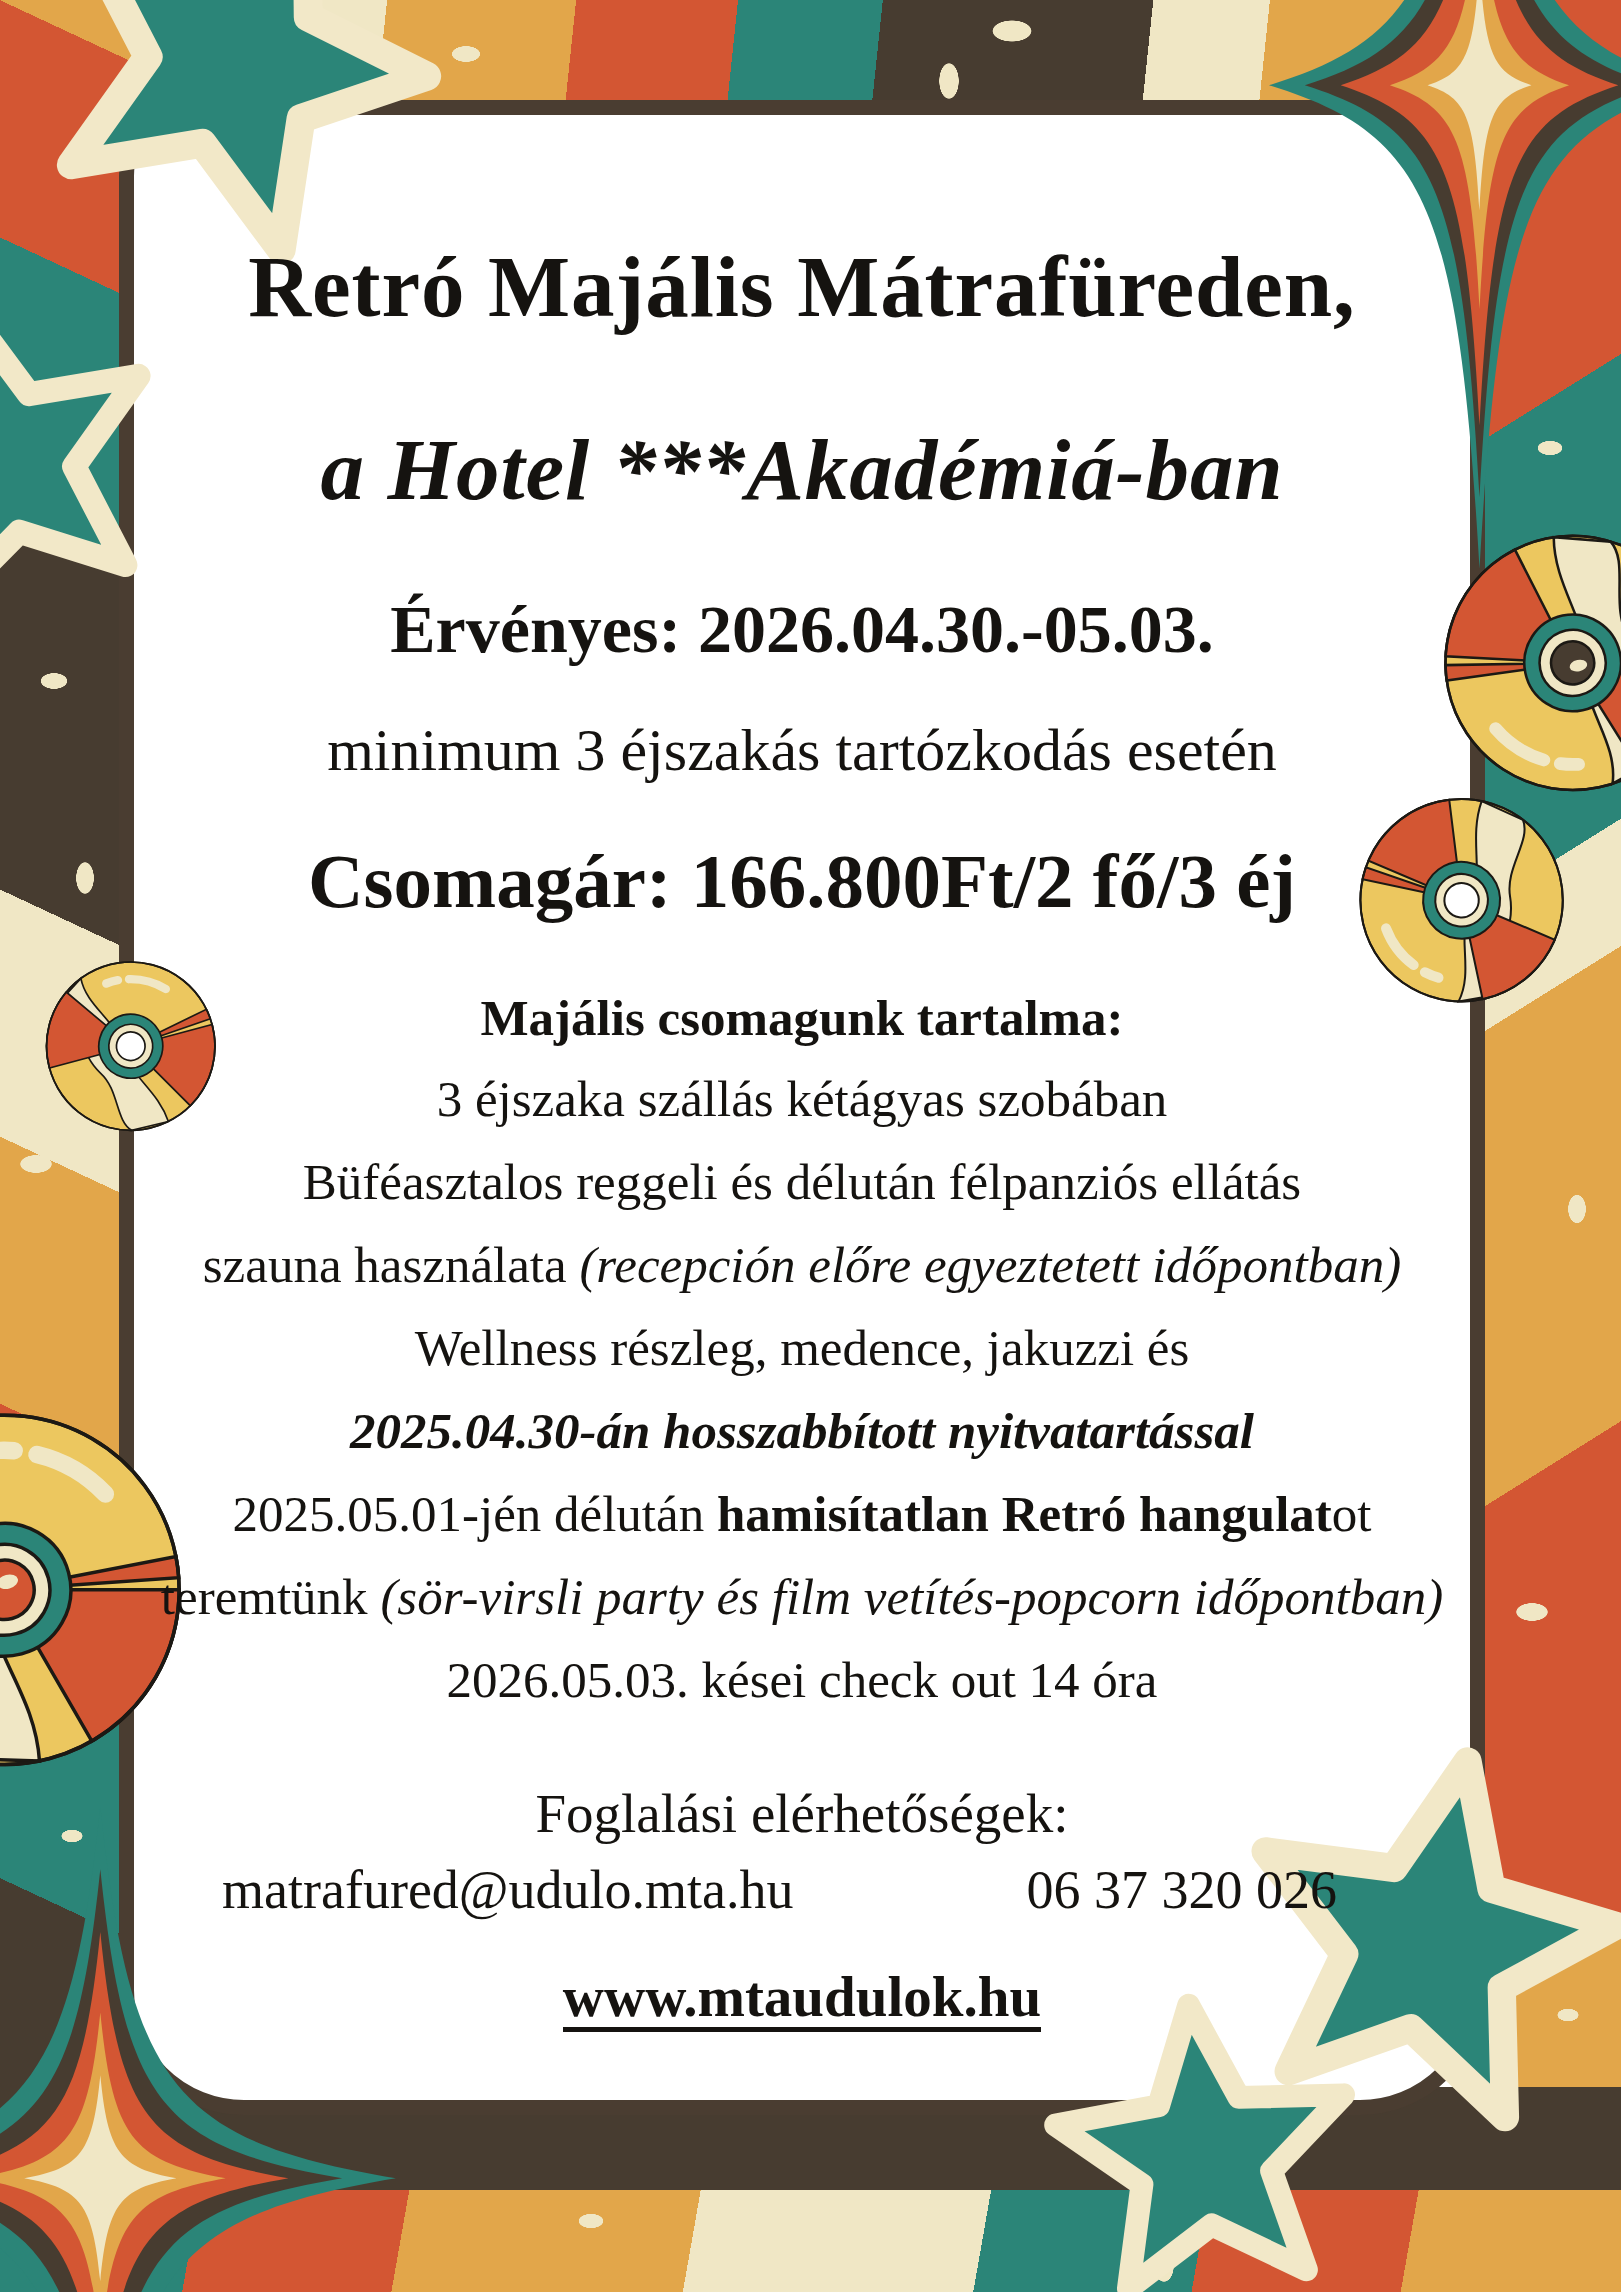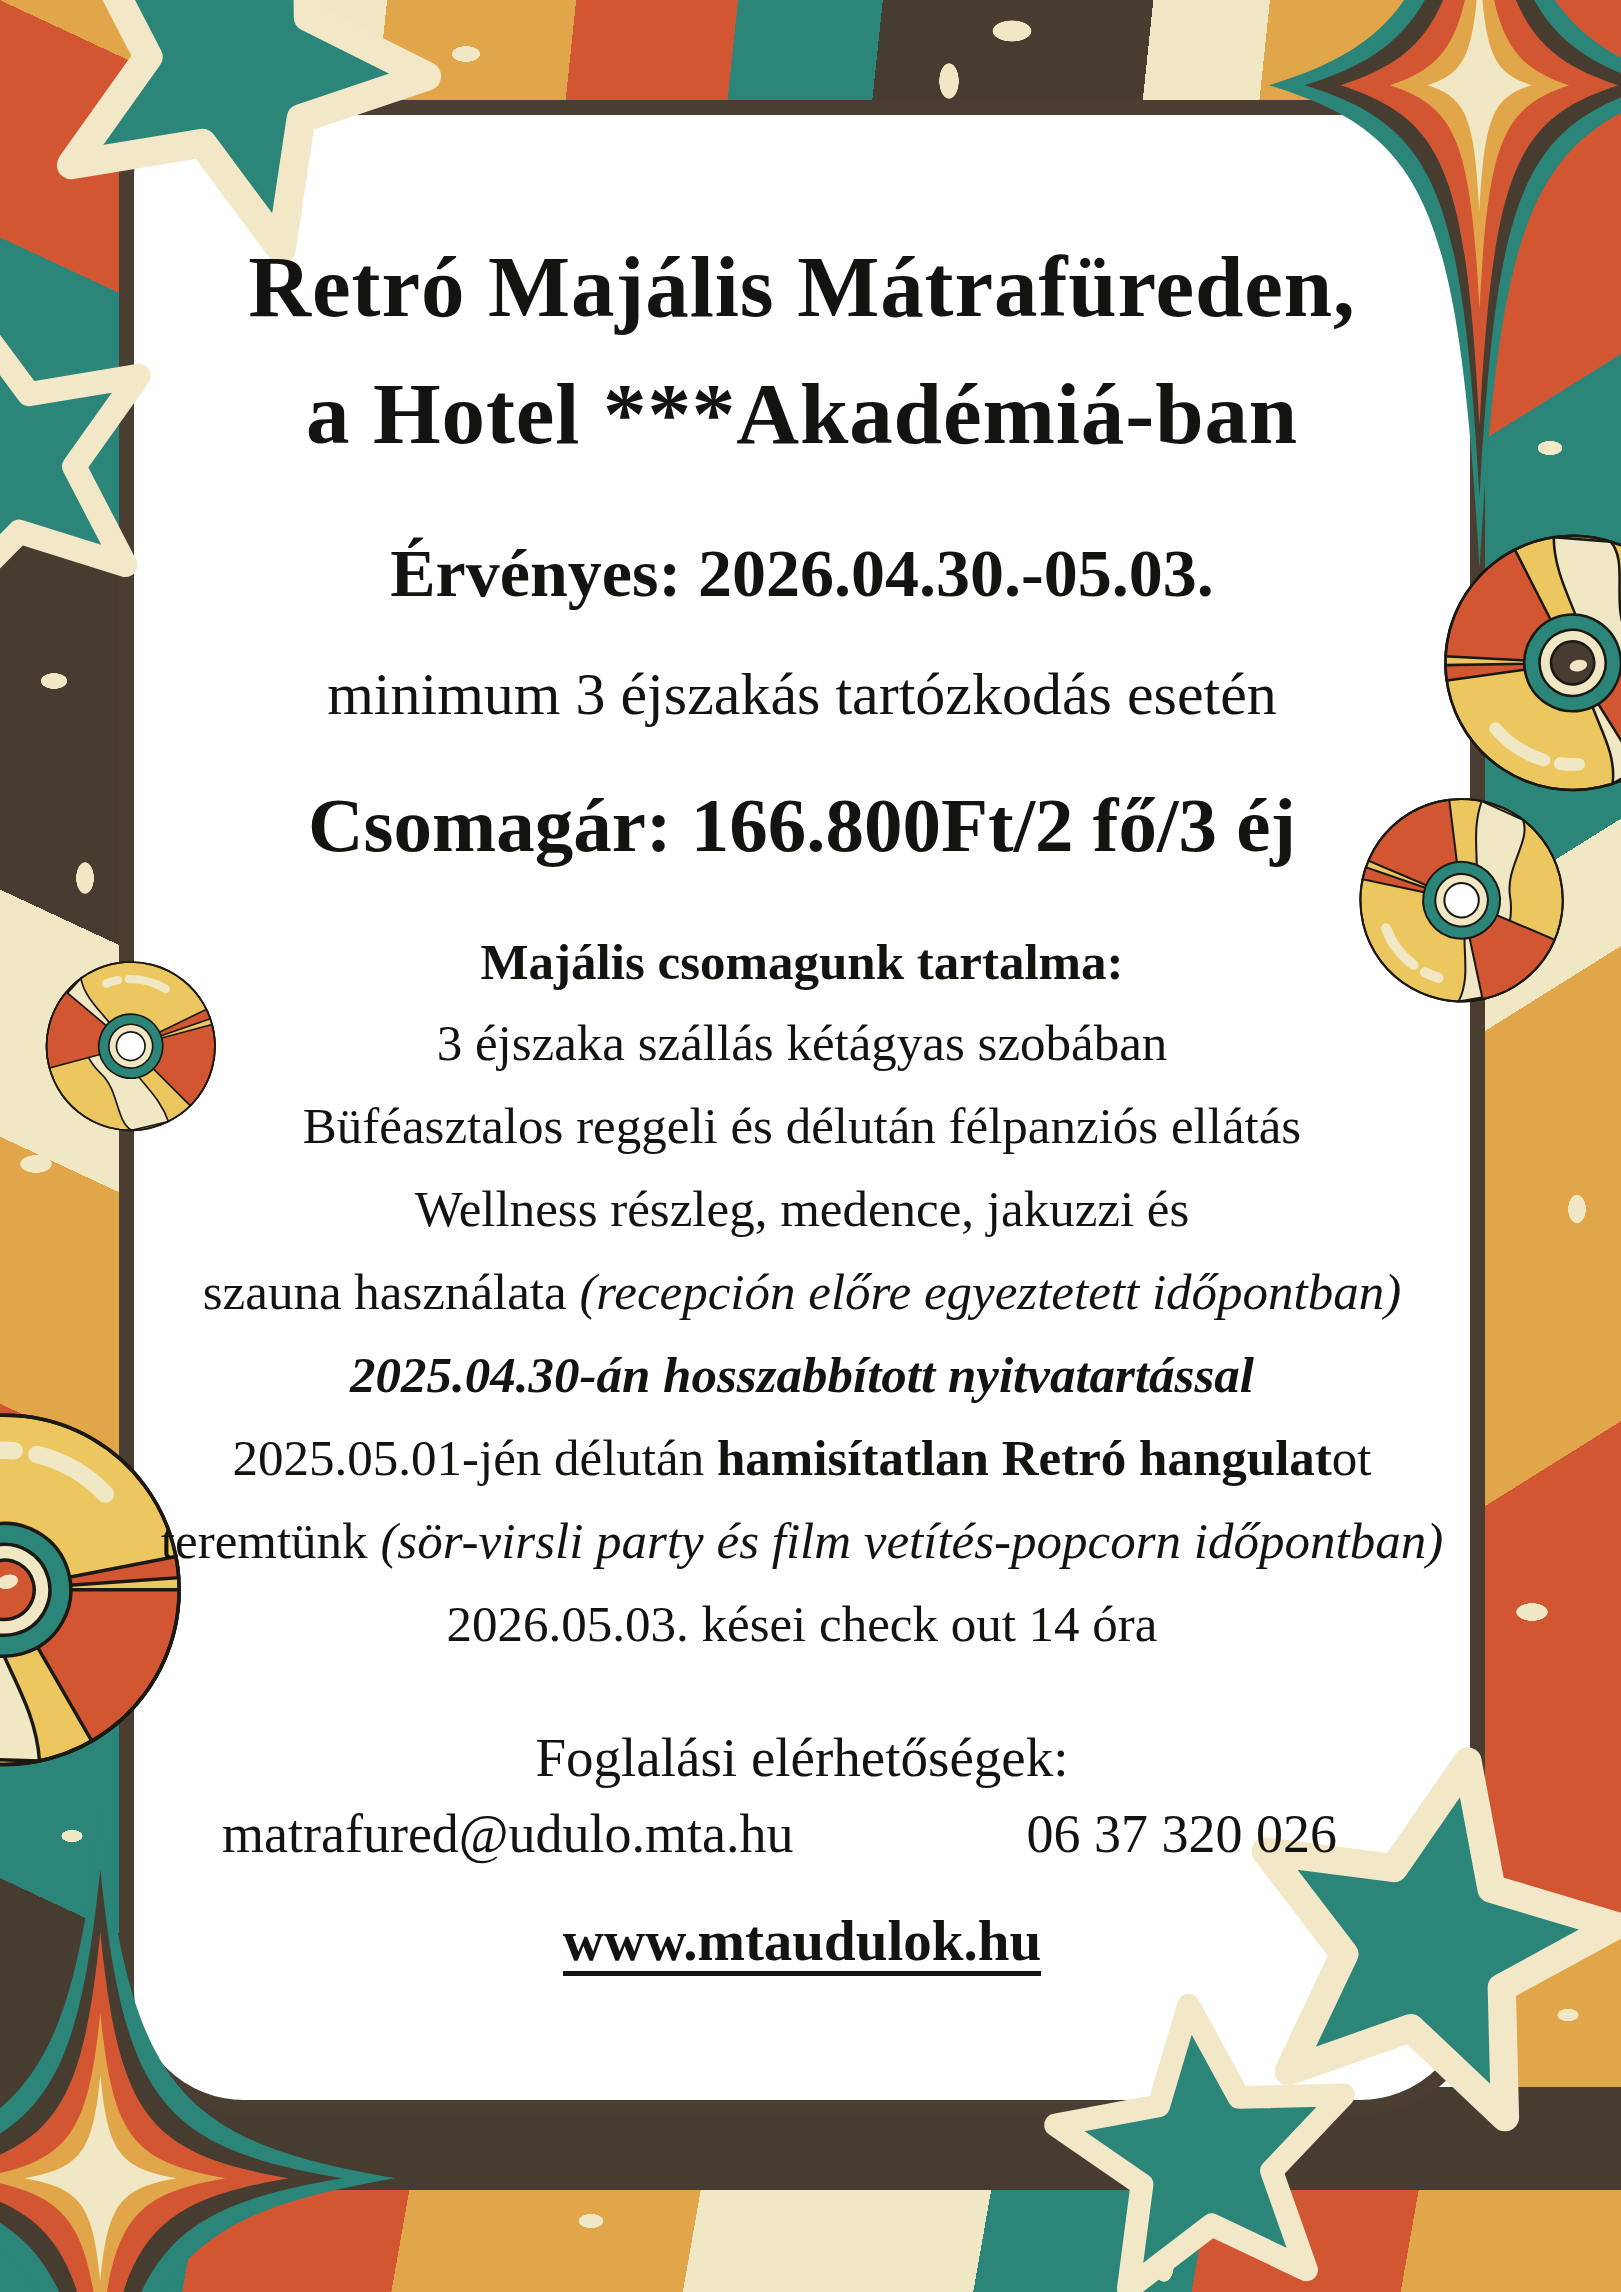--- a/index.html
+++ b/index.html
@@ -70,21 +70,21 @@
   
   .deco{position:absolute;z-index:3;left:0;top:0;pointer-events:none;}
   
   .content{
     position:absolute;z-index:4;
     left:119px;top:100px;width:1366px;height:2015px;
     text-align:center;line-height:1;
   }
   .title{font-size:87px;font-weight:bold;letter-spacing:0.9px;}
   .title1{padding-top:143px;}
-  .title2{margin-top:40px;}
+  .title2{margin-top:96px;font-style:italic;}
   .validity{margin-top:82px;font-size:68px;font-weight:bold;}
   .minstay{margin-top:57px;font-size:60px;}
   .price{margin-top:63px;font-size:77px;font-weight:bold;}
   .pkg-head{margin-top:73px;font-size:51px;font-weight:bold;}
   .pkg{margin-top:14.3px;font-size:51px;line-height:83px;}
   .pkg .it{font-style:italic;}
   .pkg .bold-it{font-weight:bold;font-style:italic;}
   .pkg .b{font-weight:bold;}
   .tax{margin-top:43px;font-size:56px;}
   .book-head{margin-top:64px;font-size:55px;font-weight:normal;}
@@ -173,22 +173,22 @@
 
     <div class="validity">Érvényes: 2026.04.30.-05.03.</div>
     <div class="minstay">minimum 3 éjszakás tartózkodás esetén</div>
     <div class="price">Csomagár: 166.800Ft/2 fő/3 éj</div>
 
     <div class="pkg-head">Majális csomagunk tartalma:</div>
 
     <div class="pkg">
       <div>3 éjszaka szállás kétágyas szobában</div>
       <div>Büféasztalos reggeli és délután félpanziós ellátás</div>
+      <div><span>szauna használata </span><span class="it">(recepción előre egyeztetett időpontban)</span></div>
       <div>Wellness részleg, medence, jakuzzi és</div>
-      <div><span>szauna használata </span><span class="it">(recepción előre egyeztetett időpontban)</span></div>
       <div class="bold-it">2025.04.30-án hosszabbított nyitvatartással</div>
       <div><span>2025.05.01-jén délután </span><span class="b">hamisítatlan Retró hangulat</span><span>ot</span></div>
       <div><span>teremtünk </span><span class="it">(sör-virsli party és film vetítés-popcorn időpontban)</span></div>
       <div>2026.05.03. kései check out 14 óra</div>
     </div>
 
 
     <div class="book-head">Foglalási elérhetőségek:</div>
     <div class="contact-row">
       <span>matrafured@udulo.mta.hu</span>

